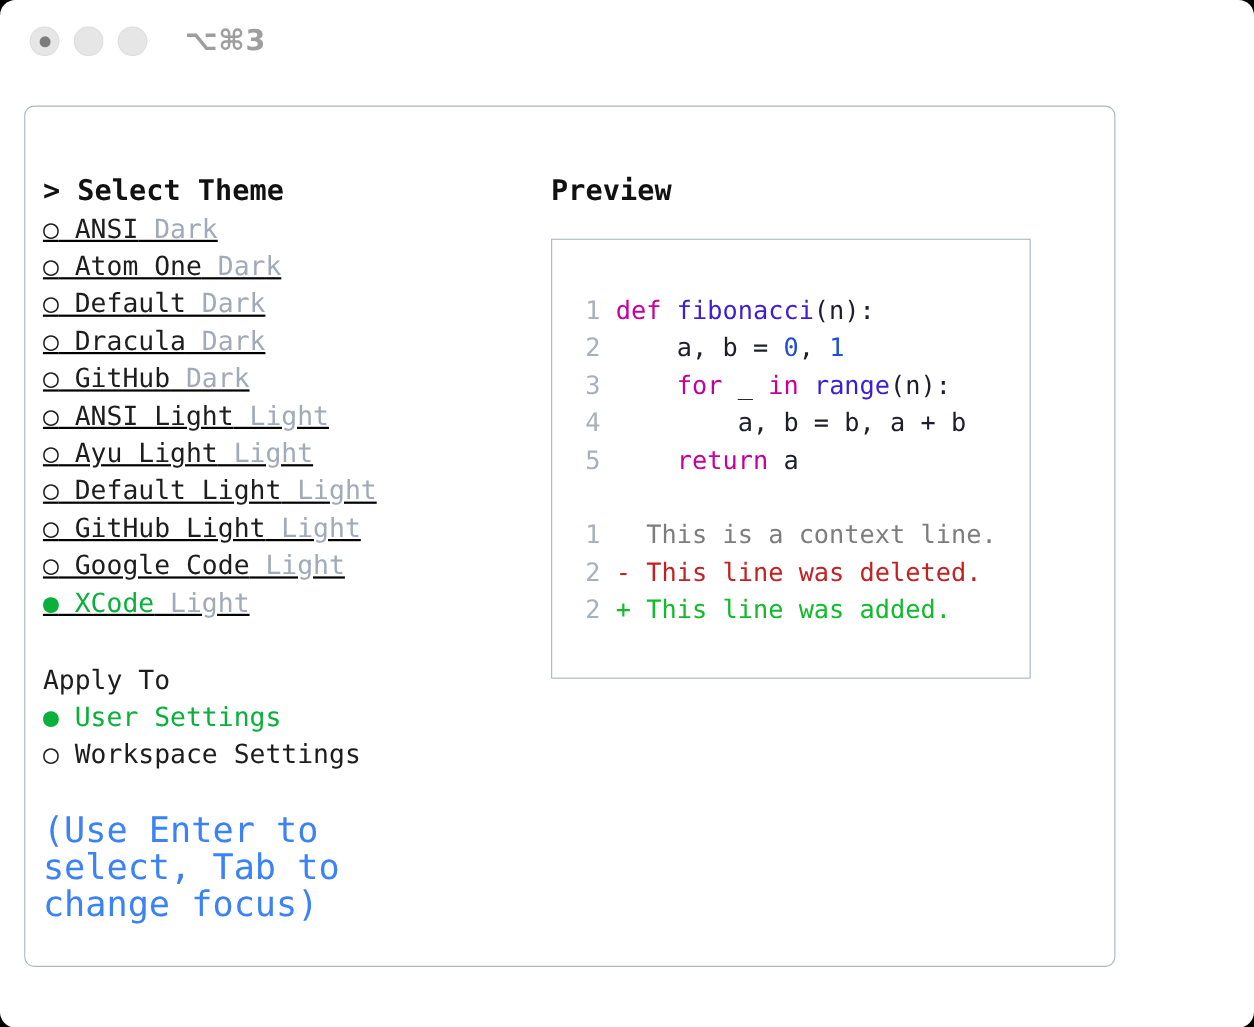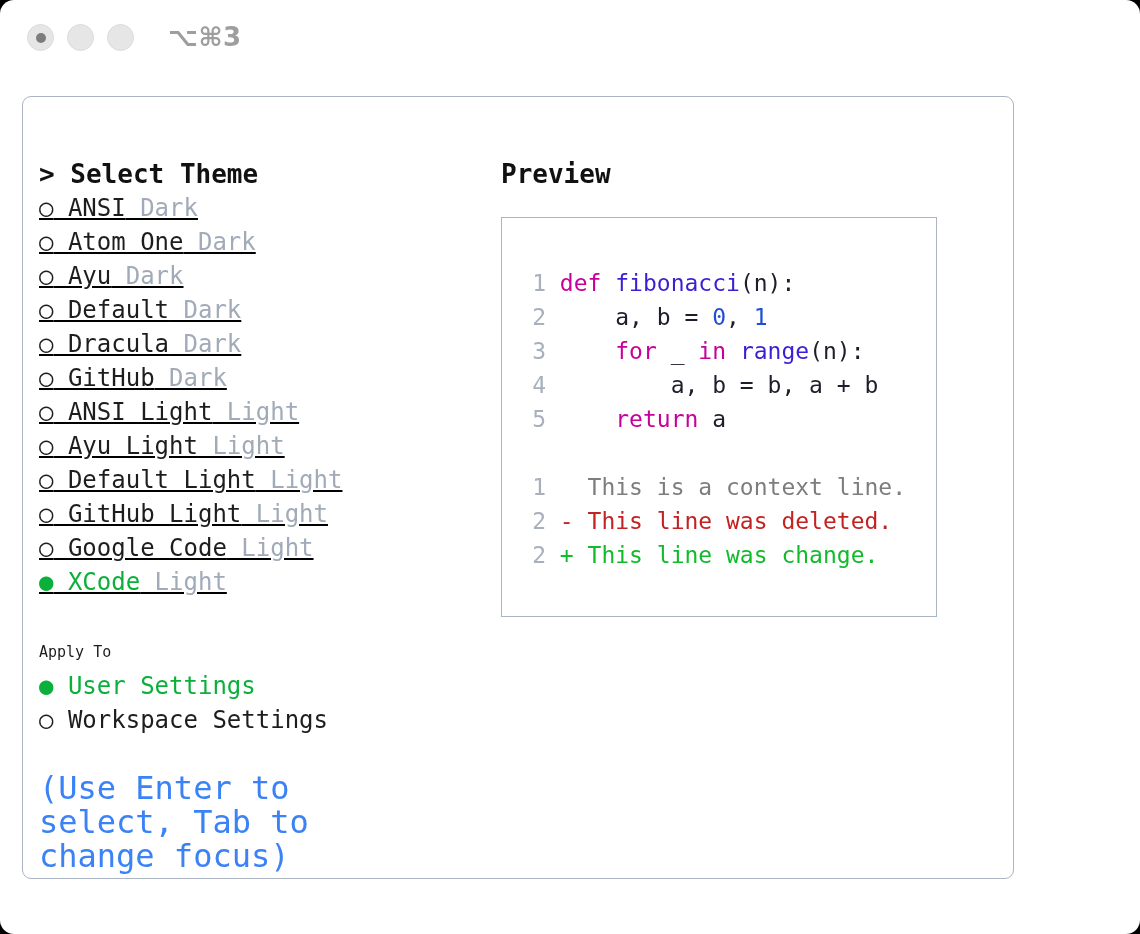--- a/index.html
+++ b/index.html
@@ -124,21 +124,21 @@
   .marker { display: inline; }
   .theme-item.selected .marker,
   .theme-item.selected .label { color: #0bb03b; }
   .theme-item .label { color: #1d1d1d; }
   .theme-item .kind { color: #a0aab8; }
   .theme-item.selected .kind { color: #a0aab8; }
 
   
   .apply-block { margin-top: 36px; }
   .apply-title {
-    font-size: 15px;
+    font-size: 24px;
     line-height: 34px;
     color: #1d1d1d;
     white-space: pre;
   }
   .apply-item {
     font-size: 24px;
     line-height: 34px;
     white-space: pre;
     color: #1d1d1d;
   }
@@ -206,21 +206,20 @@
   <div class="panel">
     <div class="columns">
 
       <div class="col-left">
 
         <div class="heading">&gt; Select Theme</div>
 
         <div class="theme-list" id="theme-list">
             <div class="theme-item"><span class="marker">○</span><span class="label"> ANSI</span><span class="kind"> Dark</span></div>
             <div class="theme-item"><span class="marker">○</span><span class="label"> Atom One</span><span class="kind"> Dark</span></div>
-            <div class="theme-item"><span class="marker">○</span><span class="label"> Ayu</span><span class="kind"> Dark</span></div>
             <div class="theme-item"><span class="marker">○</span><span class="label"> Default</span><span class="kind"> Dark</span></div>
             <div class="theme-item"><span class="marker">○</span><span class="label"> Dracula</span><span class="kind"> Dark</span></div>
             <div class="theme-item"><span class="marker">○</span><span class="label"> GitHub</span><span class="kind"> Dark</span></div>
             <div class="theme-item"><span class="marker">○</span><span class="label"> ANSI Light</span><span class="kind"> Light</span></div>
             <div class="theme-item"><span class="marker">○</span><span class="label"> Ayu Light</span><span class="kind"> Light</span></div>
             <div class="theme-item"><span class="marker">○</span><span class="label"> Default Light</span><span class="kind"> Light</span></div>
             <div class="theme-item"><span class="marker">○</span><span class="label"> GitHub Light</span><span class="kind"> Light</span></div>
             <div class="theme-item"><span class="marker">○</span><span class="label"> Google Code</span><span class="kind"> Light</span></div>
             <div class="theme-item selected"><span class="marker">●</span><span class="label"> XCode</span><span class="kind"> Light</span></div>
           </div>
@@ -244,21 +243,21 @@
         <div class="preview-box">
           <div class="code" id="code-block">
               <div class="code-line"><span class="ln">1</span> <span class="tok-kw">def </span><span class="tok-fn">fibonacci</span><span class="tok-pl">(n):</span></div>
               <div class="code-line"><span class="ln">2</span> <span class="tok-pl">    a, b = </span><span class="tok-num">0</span><span class="tok-pl">, </span><span class="tok-num">1</span></div>
               <div class="code-line"><span class="ln">3</span> <span class="tok-pl">    </span><span class="tok-kw">for</span><span class="tok-pl"> _ </span><span class="tok-kw">in</span><span class="tok-pl"> </span><span class="tok-fn">range</span><span class="tok-pl">(n):</span></div>
               <div class="code-line"><span class="ln">4</span> <span class="tok-pl">        a, b = b, a + b</span></div>
               <div class="code-line"><span class="ln">5</span> <span class="tok-pl">    </span><span class="tok-kw">return</span><span class="tok-pl"> a</span></div>
               <div class="gap"></div>
               <div class="code-line"><span class="ln">1</span> <span class="tok-ctx">  This is a context line.</span></div>
               <div class="code-line"><span class="ln">2</span> <span class="tok-del">- This line was deleted.</span></div>
-              <div class="code-line"><span class="ln">2</span> <span class="tok-add">+ This line was change.</span></div>
+              <div class="code-line"><span class="ln">2</span> <span class="tok-add">+ This line was added.</span></div>
             </div>
         </div>
 
       </div>
 
     </div>
   </div>
 </div>
 
 </body></html>

